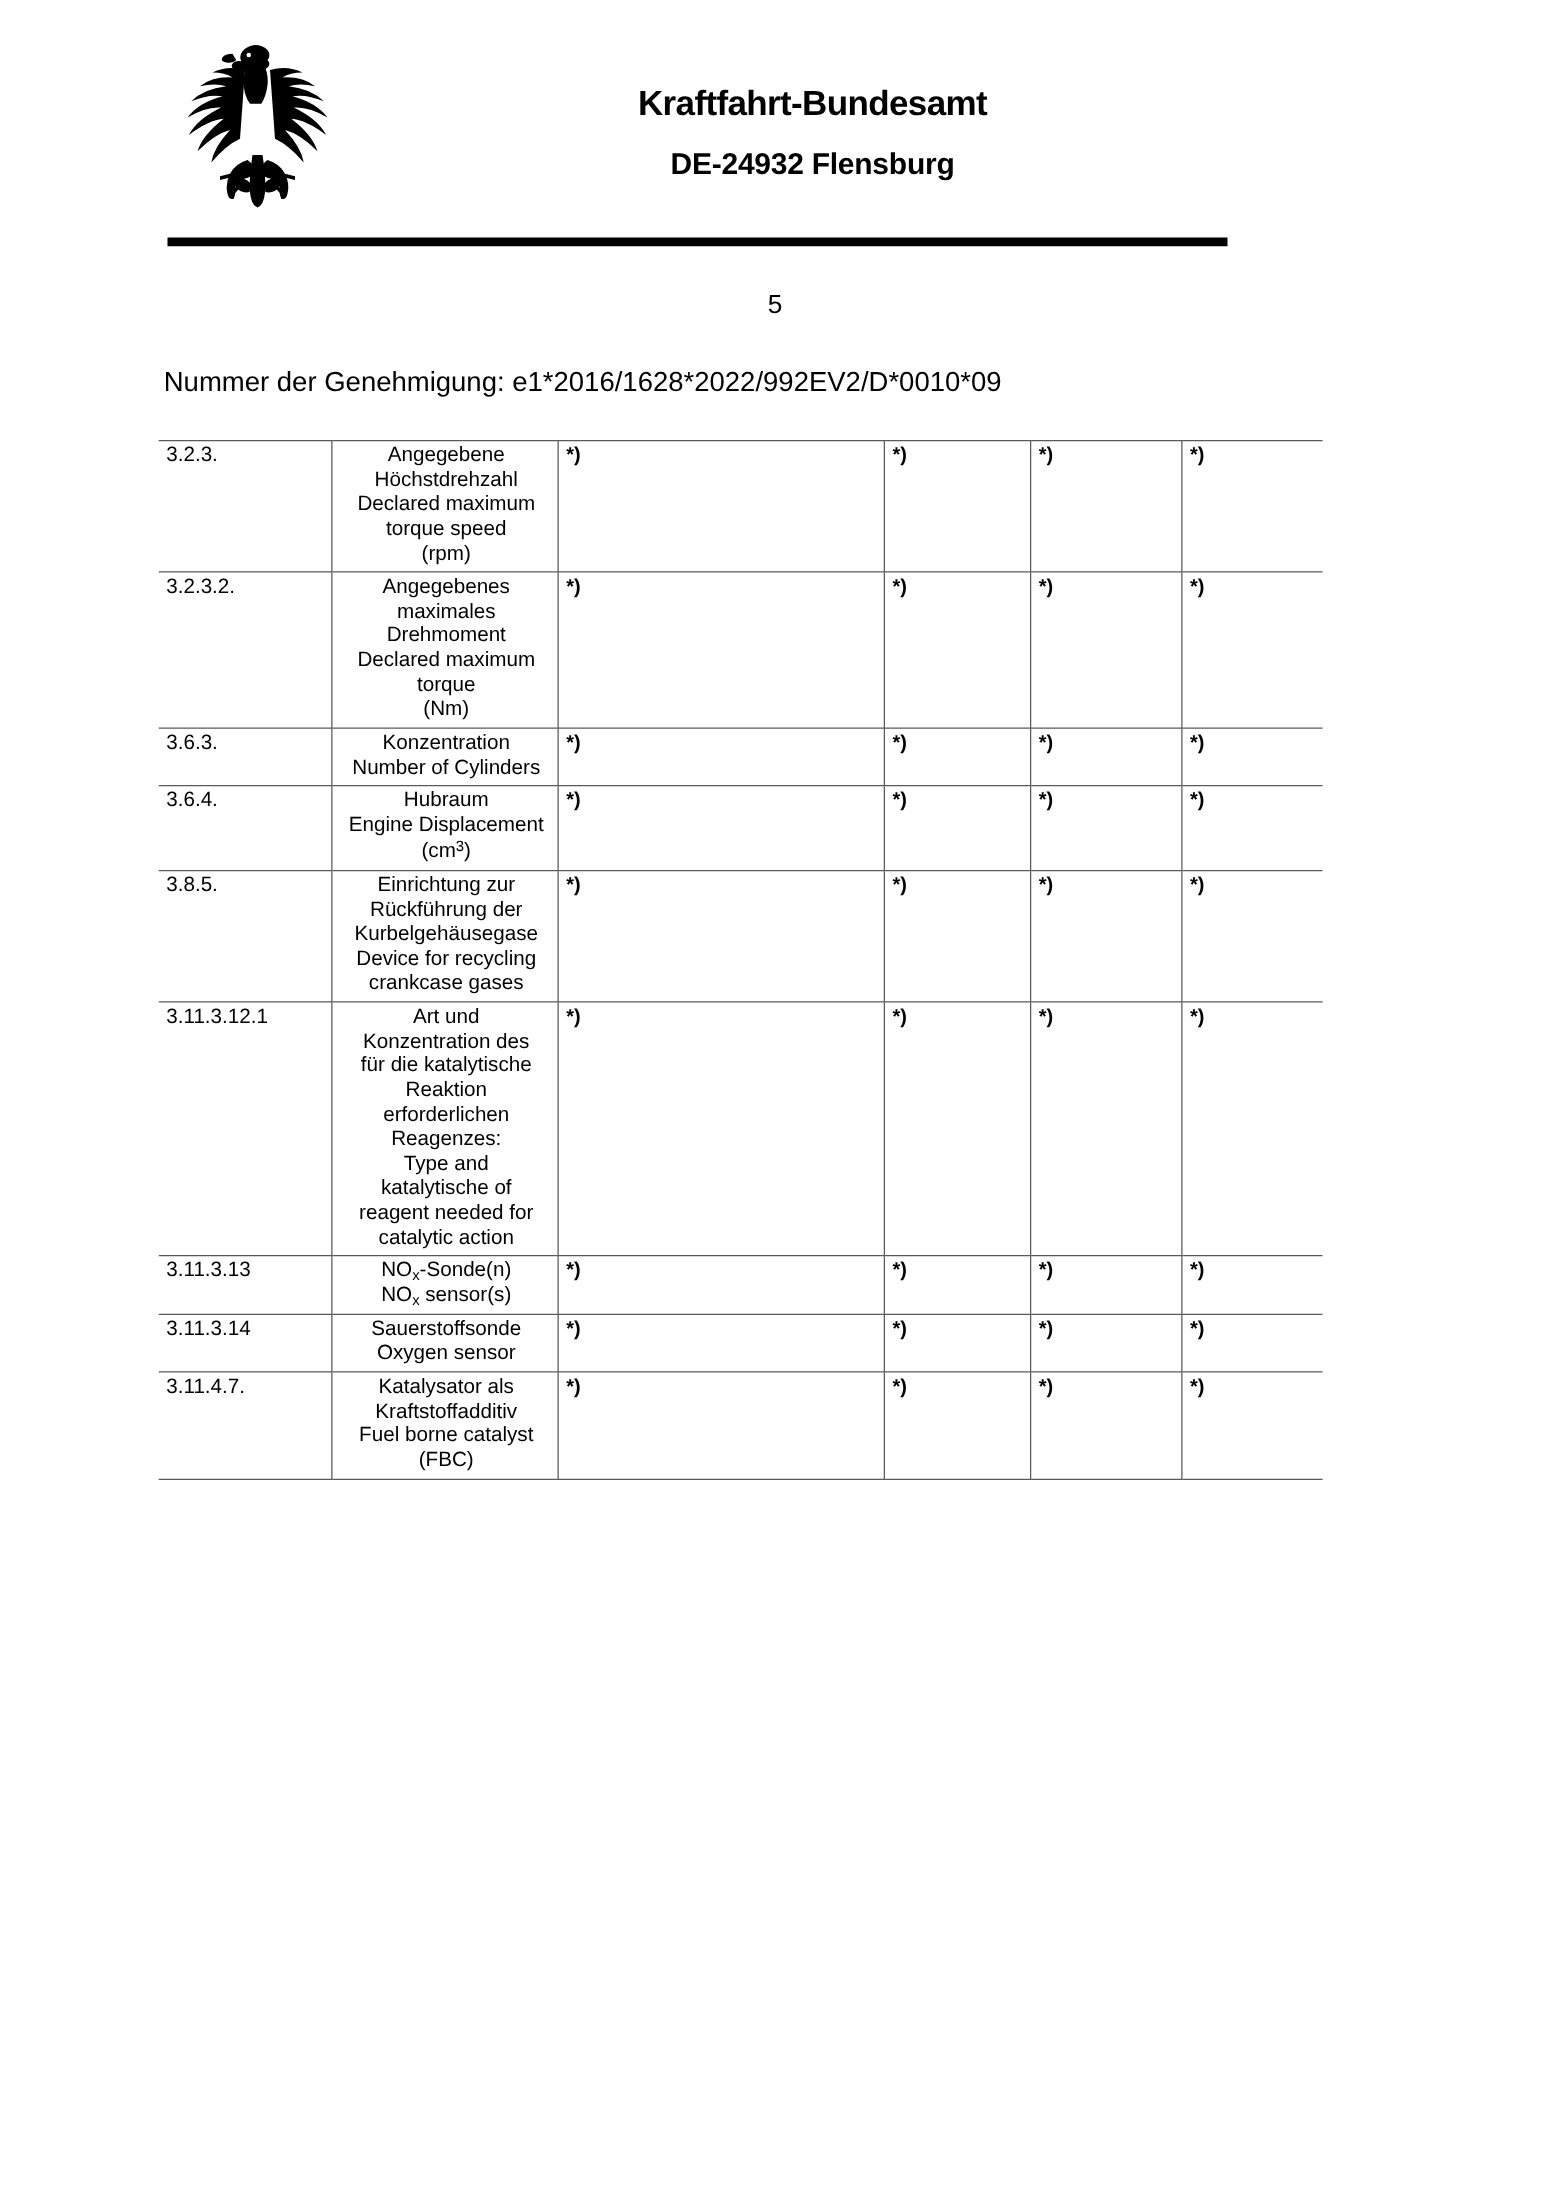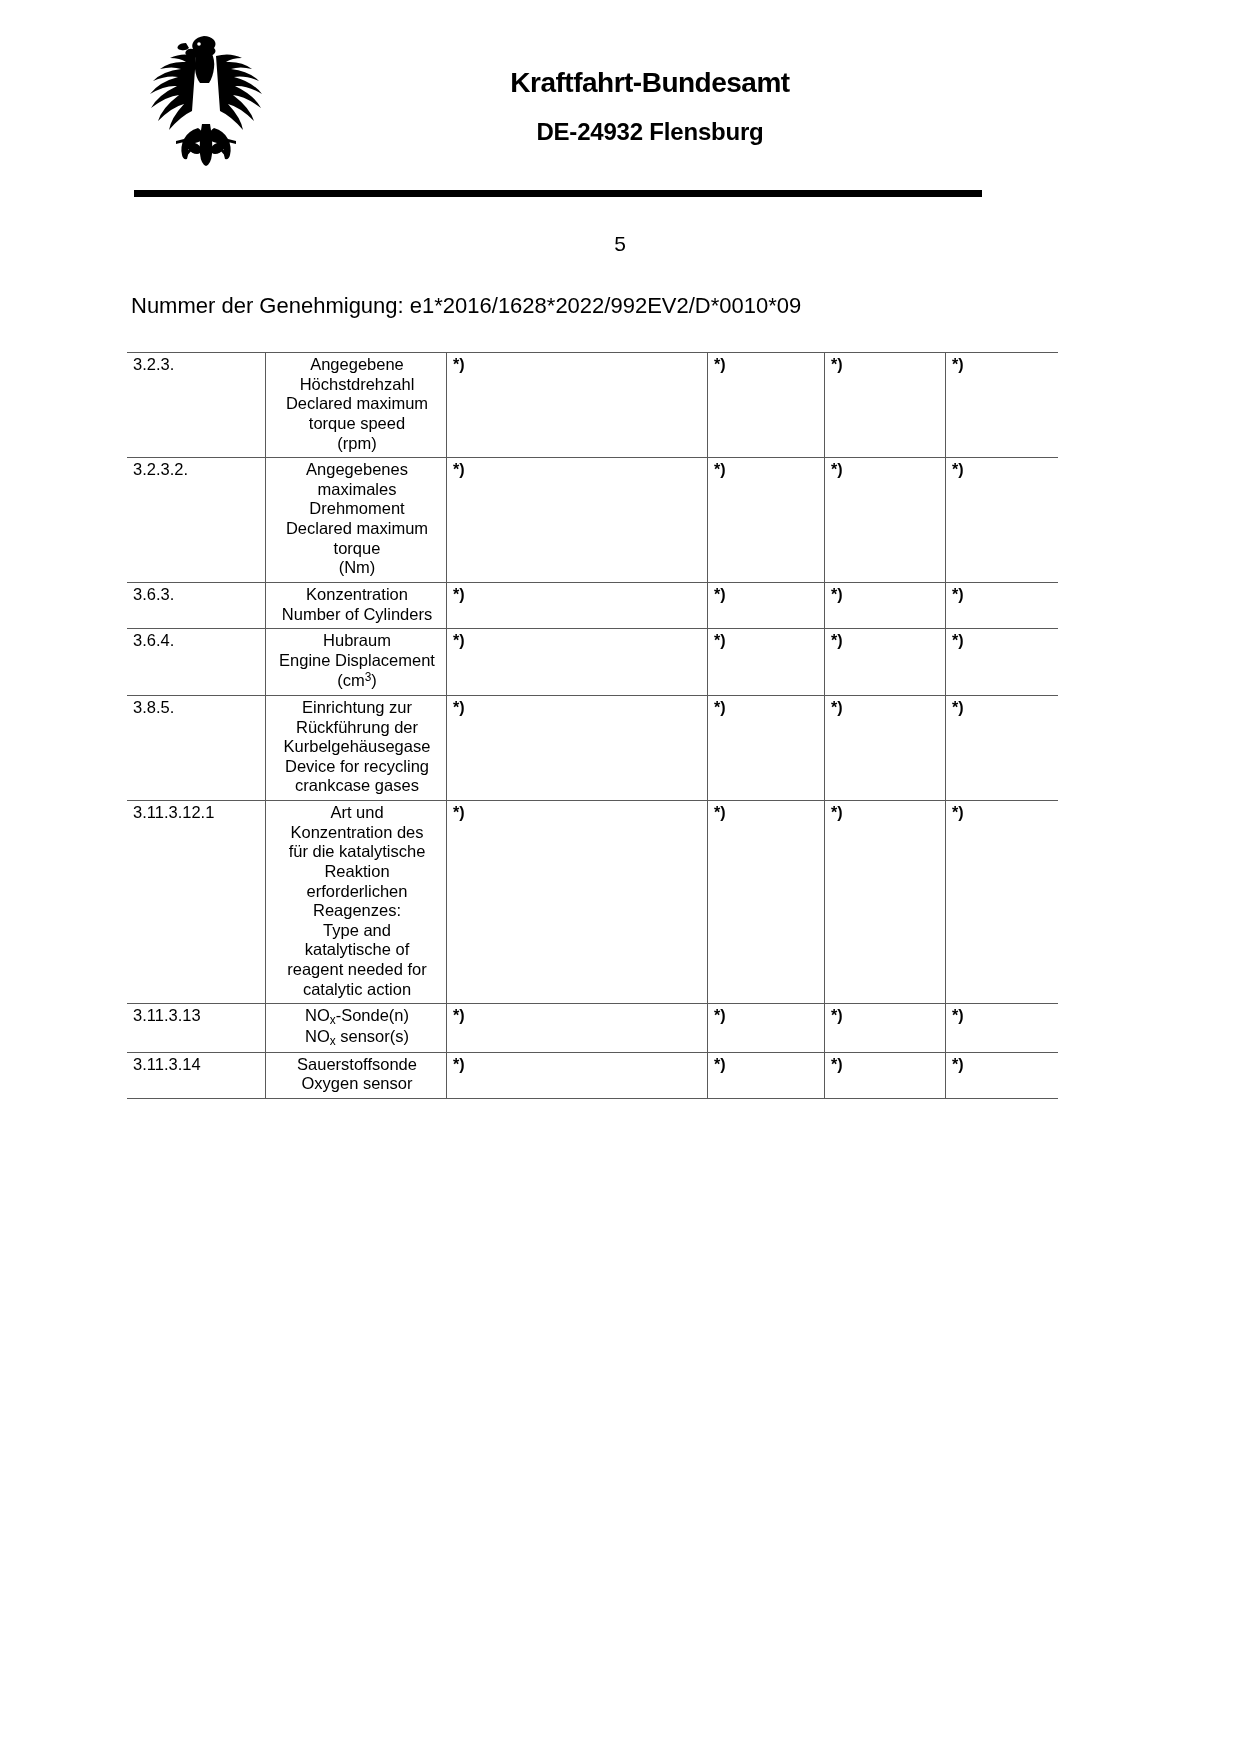--- a/index.html
+++ b/index.html
@@ -267,14 +267,27 @@
         <td class="c-code">3.11.3.14</td>
         <td class="c-label">
           <span class="label-line">Sauerstoffsonde</span>
           <span class="label-line">Oxygen sensor</span>
         </td>
         <td class="c-wide"><span class="mark">*)</span></td>
         <td class="c-n1"><span class="mark">*)</span></td>
         <td class="c-n2"><span class="mark">*)</span></td>
         <td class="c-n3"><span class="mark">*)</span></td>
       </tr>
+      <tr>
+        <td class="c-code">3.11.4.7.</td>
+        <td class="c-label">
+          <span class="label-line">Katalysator als</span>
+          <span class="label-line">Kraftstoffadditiv</span>
+          <span class="label-line">Fuel borne catalyst</span>
+          <span class="label-line">(FBC)</span>
+        </td>
+        <td class="c-wide"><span class="mark">*)</span></td>
+        <td class="c-n1"><span class="mark">*)</span></td>
+        <td class="c-n2"><span class="mark">*)</span></td>
+        <td class="c-n3"><span class="mark">*)</span></td>
+      </tr>
     </tbody>
 </table>
 
 </body></html>

